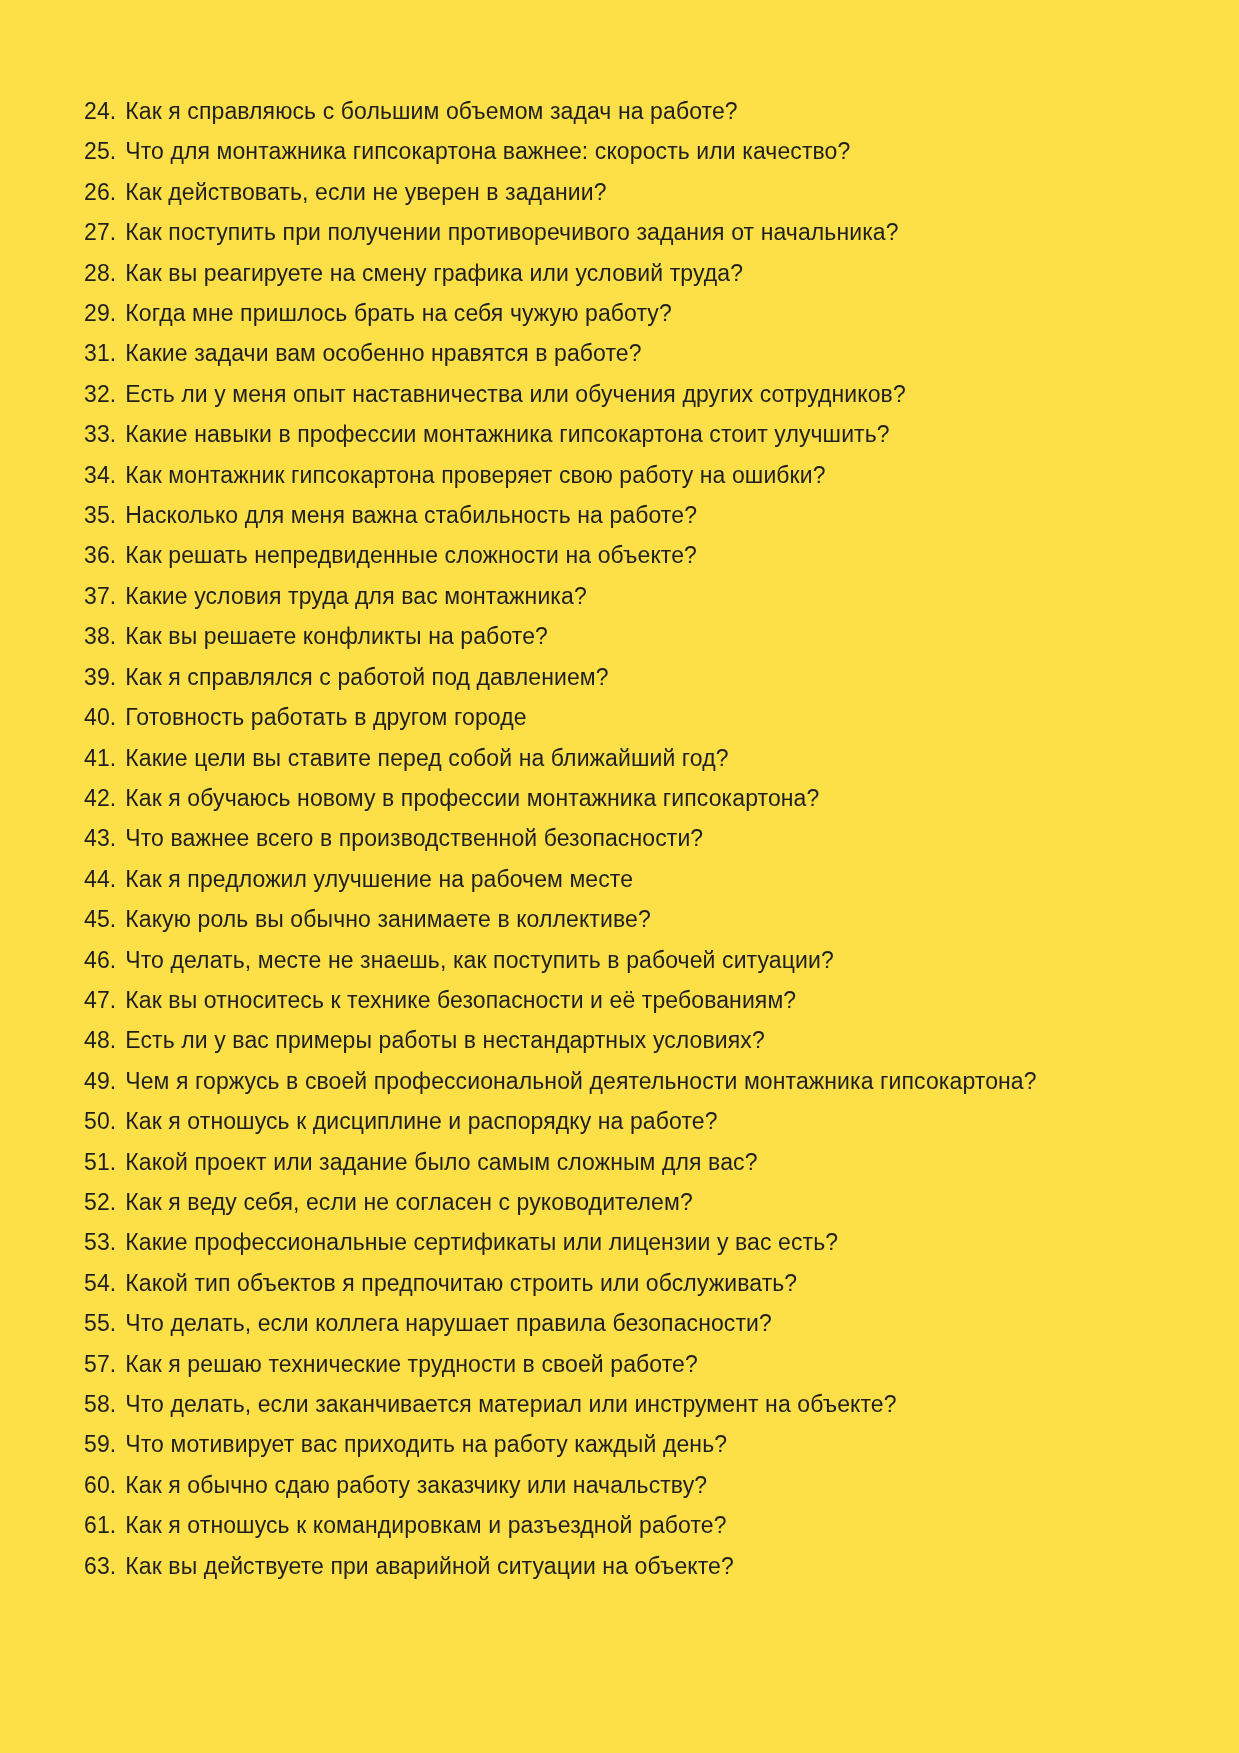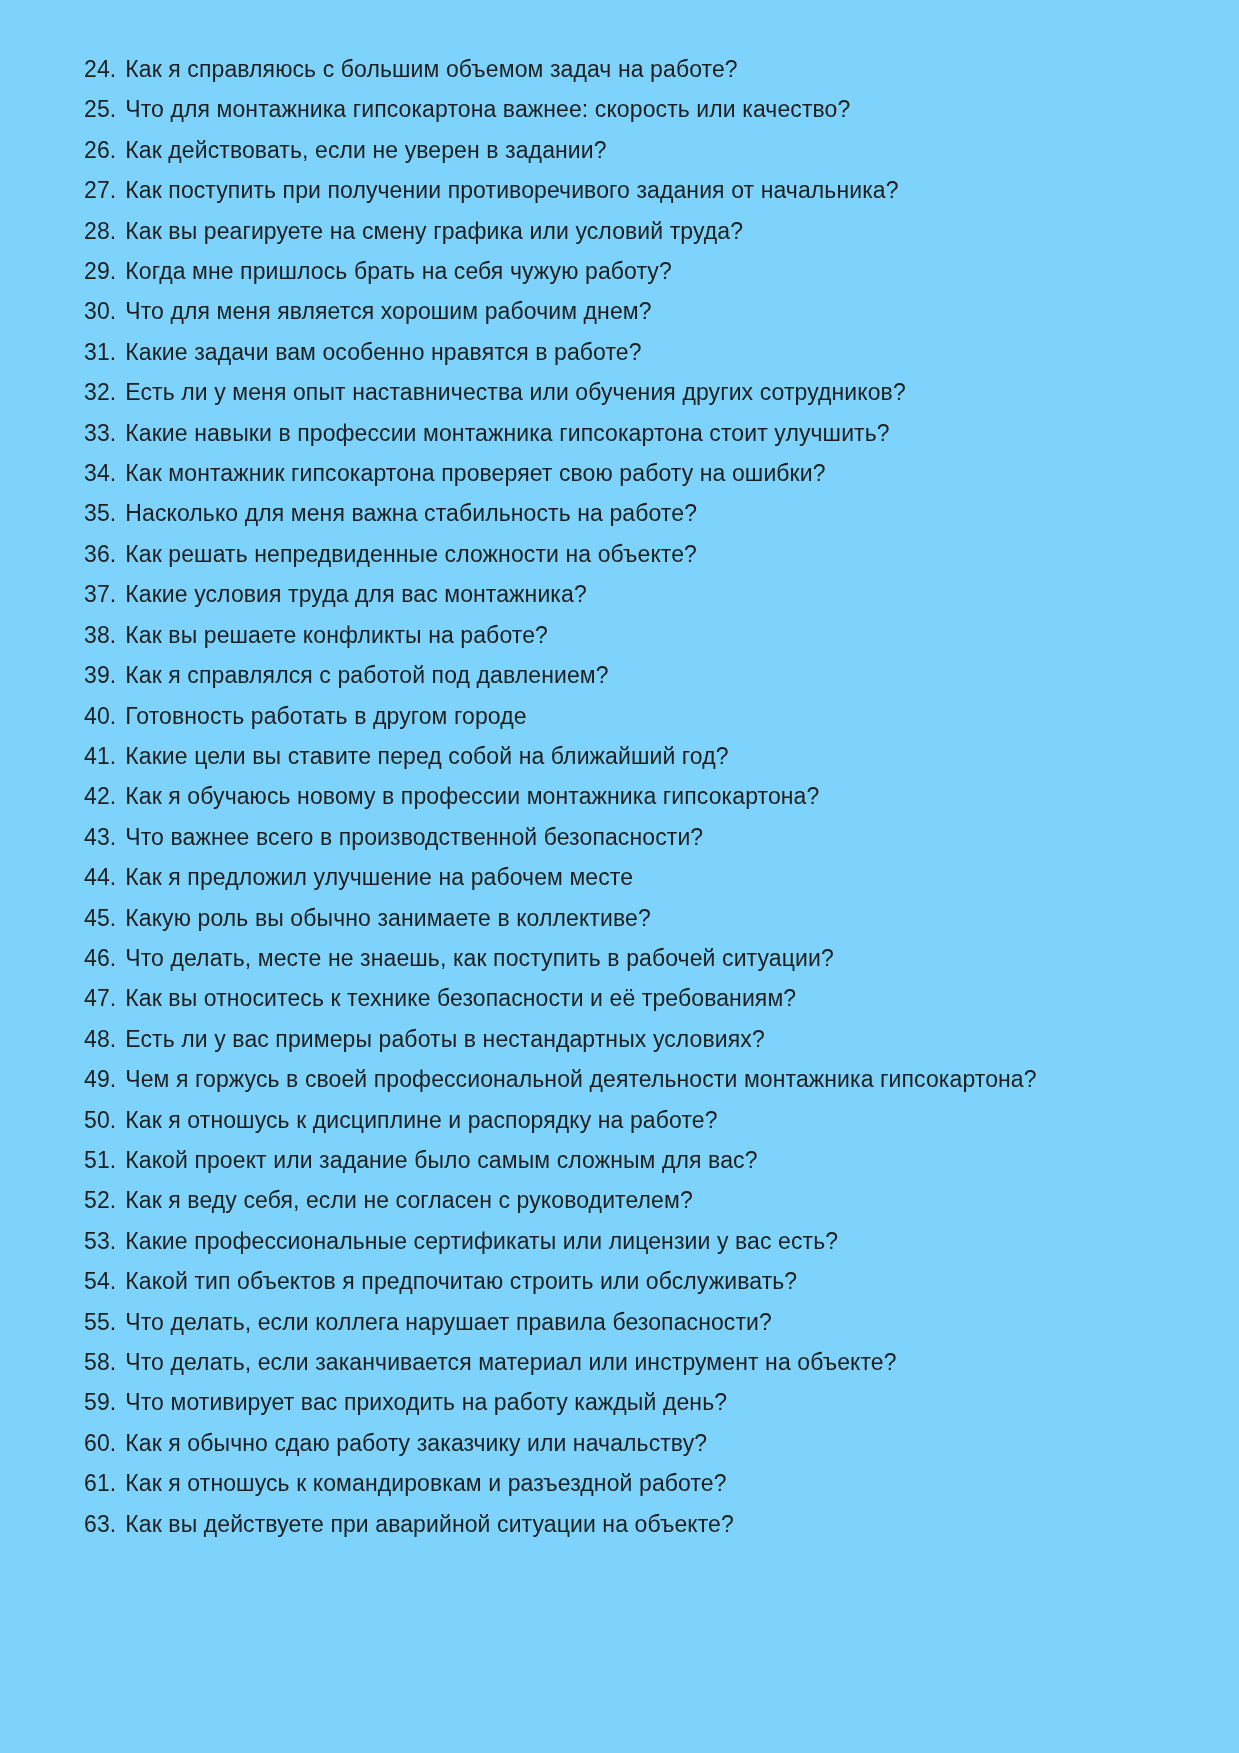--- a/index.html
+++ b/index.html
@@ -10,22 +10,22 @@
   body {
     width: 1239px;
     height: 1753px;
     overflow: hidden;
     font-family: "Liberation Sans", "DejaVu Sans", sans-serif;
   }
   .page {
     box-sizing: border-box;
     width: 1239px;
     height: 1753px;
-    background: #7dd3fc;
-    padding: 49px 40px 0 84px;
+    background: #fde047;
+    padding: 91px 40px 0 84px;
   }
   .question-line {
     margin: 0;
     padding: 0;
     font-size: 23px;
     line-height: 40.4px;
     color: #1f1f1f;
     white-space: nowrap;
     letter-spacing: 0.1px;
   }
@@ -44,21 +44,20 @@
   <p class="question-line"><span class="q-num">25.</span><span class="q-text">Что для монтажника гипсокартона важнее: скорость или качество?</span></p>
 
   <p class="question-line"><span class="q-num">26.</span><span class="q-text">Как действовать, если не уверен в задании?</span></p>
 
   <p class="question-line"><span class="q-num">27.</span><span class="q-text">Как поступить при получении противоречивого задания от начальника?</span></p>
 
   <p class="question-line"><span class="q-num">28.</span><span class="q-text">Как вы реагируете на смену графика или условий труда?</span></p>
 
   <p class="question-line"><span class="q-num">29.</span><span class="q-text">Когда мне пришлось брать на себя чужую работу?</span></p>
 
-  <p class="question-line"><span class="q-num">30.</span><span class="q-text">Что для меня является хорошим рабочим днем?</span></p>
 
   <p class="question-line"><span class="q-num">31.</span><span class="q-text">Какие задачи вам особенно нравятся в работе?</span></p>
 
   <p class="question-line"><span class="q-num">32.</span><span class="q-text">Есть ли у меня опыт наставничества или обучения других сотрудников?</span></p>
 
   <p class="question-line"><span class="q-num">33.</span><span class="q-text">Какие навыки в профессии монтажника гипсокартона стоит улучшить?</span></p>
 
   <p class="question-line"><span class="q-num">34.</span><span class="q-text">Как монтажник гипсокартона проверяет свою работу на ошибки?</span></p>
 
   <p class="question-line"><span class="q-num">35.</span><span class="q-text">Насколько для меня важна стабильность на работе?</span></p>
@@ -97,20 +96,21 @@
 
   <p class="question-line"><span class="q-num">52.</span><span class="q-text">Как я веду себя, если не согласен с руководителем?</span></p>
 
   <p class="question-line"><span class="q-num">53.</span><span class="q-text">Какие профессиональные сертификаты или лицензии у вас есть?</span></p>
 
   <p class="question-line"><span class="q-num">54.</span><span class="q-text">Какой тип объектов я предпочитаю строить или обслуживать?</span></p>
 
   <p class="question-line"><span class="q-num">55.</span><span class="q-text">Что делать, если коллега нарушает правила безопасности?</span></p>
 
 
+  <p class="question-line"><span class="q-num">57.</span><span class="q-text">Как я решаю технические трудности в своей работе?</span></p>
 
   <p class="question-line"><span class="q-num">58.</span><span class="q-text">Что делать, если заканчивается материал или инструмент на объекте?</span></p>
 
   <p class="question-line"><span class="q-num">59.</span><span class="q-text">Что мотивирует вас приходить на работу каждый день?</span></p>
 
   <p class="question-line"><span class="q-num">60.</span><span class="q-text">Как я обычно сдаю работу заказчику или начальству?</span></p>
 
   <p class="question-line"><span class="q-num">61.</span><span class="q-text">Как я отношусь к командировкам и разъездной работе?</span></p>
 
 

